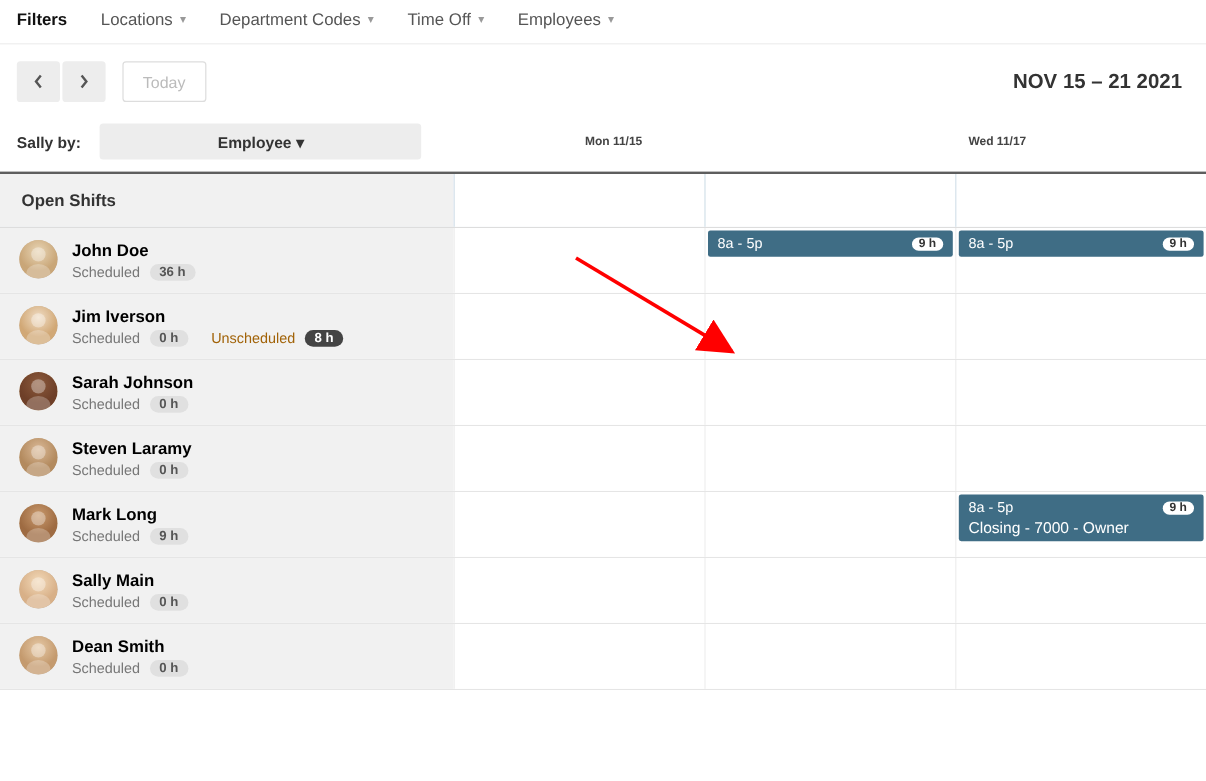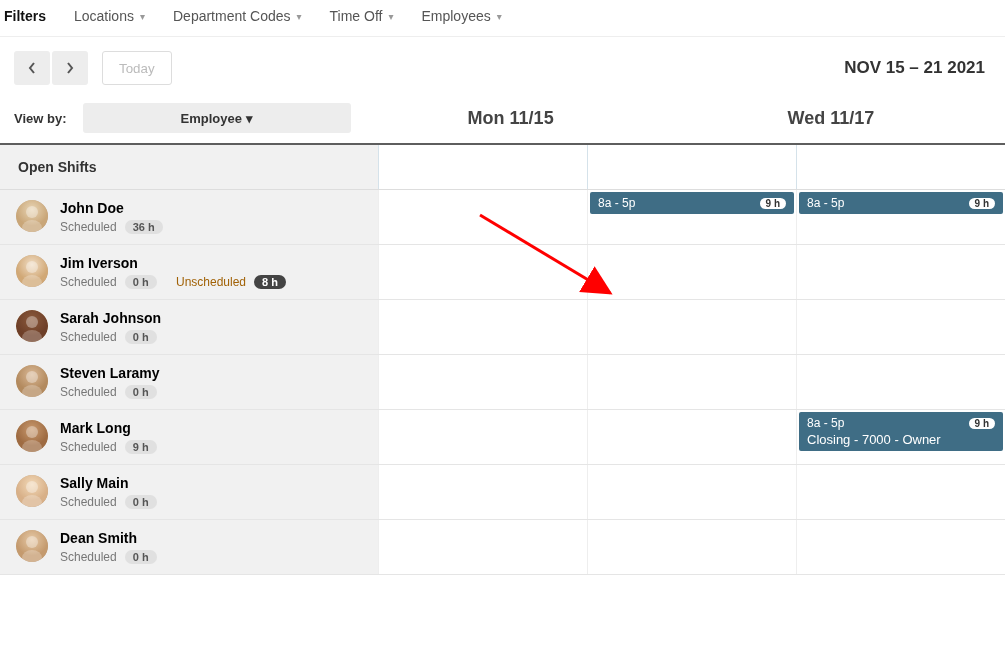--- a/index.html
+++ b/index.html
@@ -1,33 +1,33 @@
 <!DOCTYPE html>
 <html><head>
 <meta charset="utf-8">
 <style>
 * { margin: 0; padding: 0; box-sizing: border-box; }
 body { font-family: -apple-system, BlinkMacSystemFont, "Segoe UI", Arial, sans-serif; font-size: 14px; color: #333; background: #fff; width: 1005px; }
 
-.filters-bar { display: flex; align-items: center; gap: 28px; padding: 8px 4px 12px; border-bottom: 1px solid #eee; }
+.filters-bar { display: flex; align-items: center; gap: 28px; padding: 8px 14px 12px; border-bottom: 1px solid #eee; }
 .filters-bar .label { font-weight: 700; color: #111; }
 .filters-bar .item { color: #555; cursor: pointer; display: flex; align-items: center; gap: 6px; }
 .filters-bar .chev { font-size: 10px; color: #999; }
 
 .toolbar { display: flex; align-items: center; padding: 14px 14px 18px; }
 .nav-btns { display: flex; gap: 2px; margin-right: 14px; }
 .nav-btn { width: 36px; height: 34px; background: #ededed; border: none; border-radius: 3px; display: flex; align-items: center; justify-content: center; cursor: pointer; color: #555; font-size: 16px; }
 .today-btn { height: 34px; padding: 0 16px; background: #fff; border: 1px solid #ddd; border-radius: 3px; color: #bbb; cursor: pointer; }
 .date-range { margin-left: auto; font-weight: 700; font-size: 17px; color: #333; padding-right: 6px; }
 
 .viewby-row { display: flex; align-items: center; padding: 0 14px 10px; }
 .viewby-label { font-weight: 600; color: #333; margin-right: 16px; font-size: 13px;}
 .viewby-select { flex: 0 0 268px; background: #ededed; border: none; border-radius: 3px; height: 30px; display: flex; align-items: center; justify-content: center; gap: 4px; font-weight: 600; color: #333; cursor: pointer; font-size: 13px;}
 .day-headers { display: flex; flex: 1; }
-.day-header { flex: 1; text-align: center; font-weight: 600; color: #444; font-size: 18px; }
+.day-header { flex: 1; text-align: center; font-weight: 600; color: #444; font-size: 10px; }
 
 .divider-thick { height: 2px; background: #5e5e5e; }
 
 .grid { }
 .open-shifts-row { display: flex; background: #eaf2f7; border-bottom: 1px solid #ddd; }
 .open-shifts-row .emp-cell { flex: 0 0 378px; padding: 14px 18px; font-weight: 700; color: #333; }
 .open-shifts-row .day-cell { flex: 1; border-left: 1px solid #d5e2ea; }
 
 .emp-row { display: flex; border-bottom: 1px solid #e5e5e5; }
 .emp-cell { flex: 0 0 378px; background: #f1f1f1; padding: 10px 16px; display: flex; align-items: flex-start; gap: 12px; }
@@ -84,21 +84,21 @@
       <svg width="10" height="14" viewBox="0 0 10 14">
           <path d="M3 2 L7 7 L3 12" stroke="#555" stroke-width="2" fill="none"></path>
         </svg>
     </button>
   </div>
   <button class="today-btn">Today</button>
   <div class="date-range">NOV 15 – 21 2021</div>
 </div>
 
 <div class="viewby-row">
-  <span class="viewby-label">View by:</span>
+  <span class="viewby-label">Sally by:</span>
   <div class="viewby-select">
     <span>Employee</span>
     <span class="chev">▾</span>
   </div>
   <div class="day-headers">
     <div class="day-header">Mon 11/15</div>
     <div class="day-header">Wed 11/17</div>
   </div>
 </div>
 

